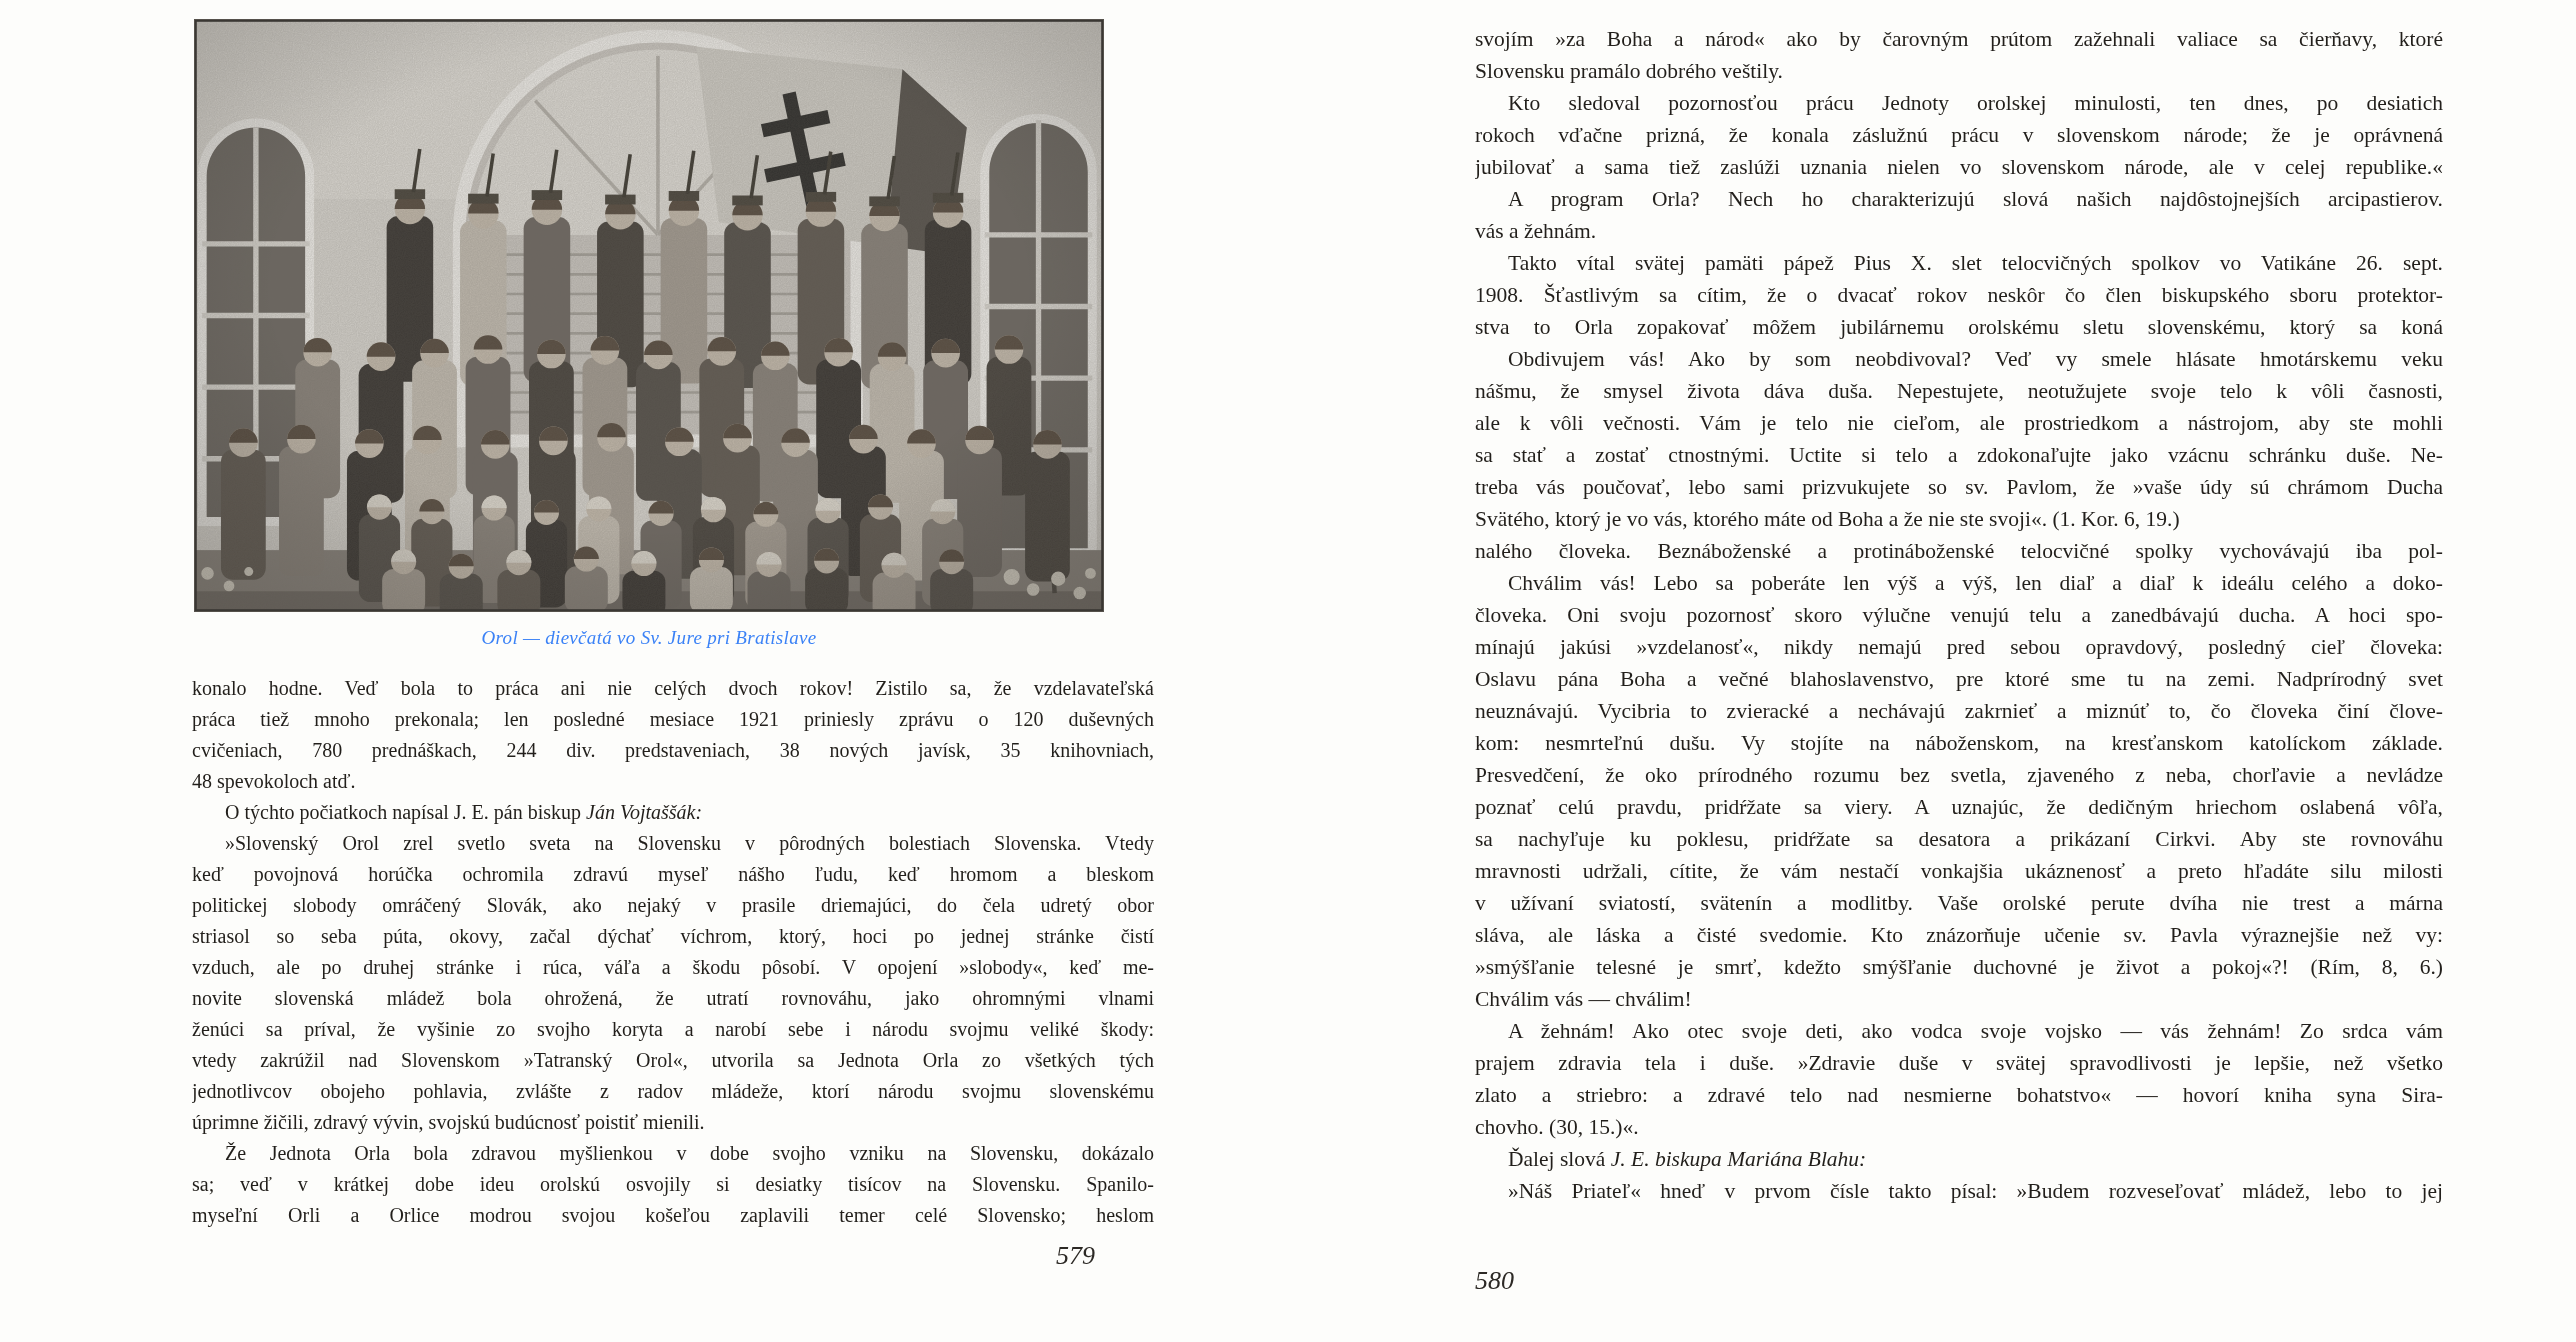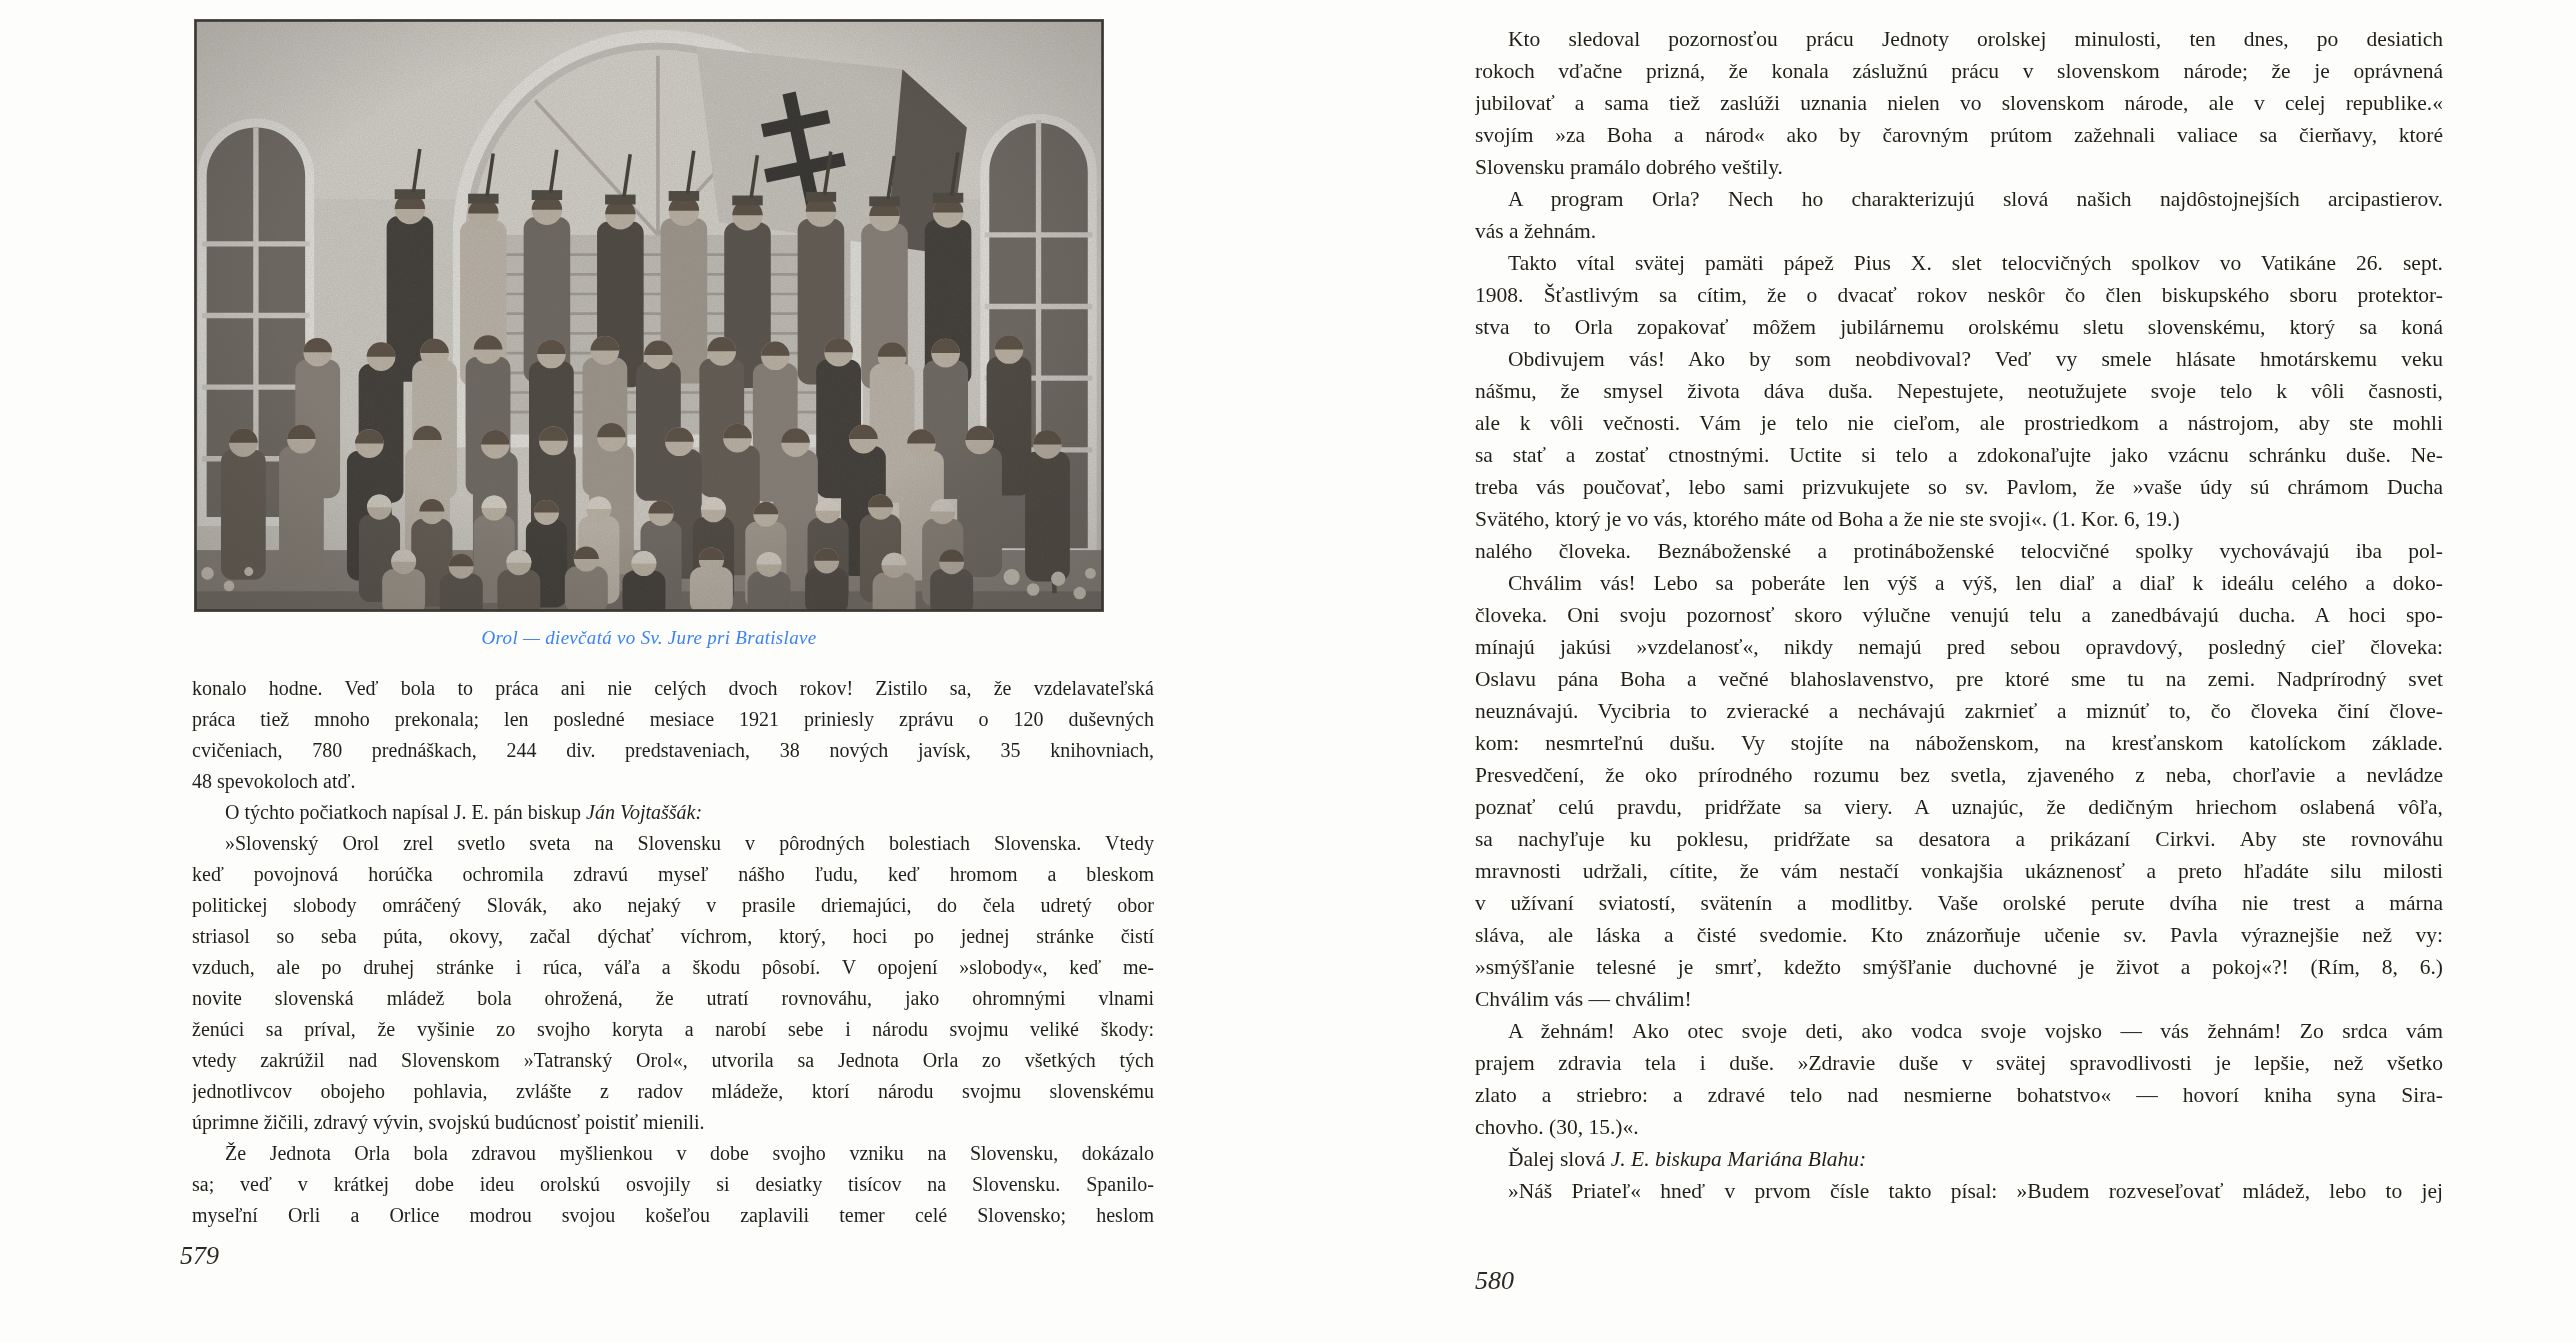--- a/index.html
+++ b/index.html
@@ -28,21 +28,21 @@
     overflow:hidden;white-space:normal;
   }
   .left-text .line{height:31px;line-height:31px;}
   .right-text .line{height:32px;line-height:32px;}
   .line.last{text-align-last:left;}
   .line.indent{text-indent:33px;}
   .it{font-style:italic;}
   .page-number{
     position:absolute;font-style:italic;font-size:26px;color:#2c2925;
   }
-  .page-number.pn-left{left:180px;top:1241px;width:962px;padding-right:59px;box-sizing:border-box;}
+  .page-number.pn-left{left:192px;top:1241px;width:962px;text-align:right;padding-right:59px;box-sizing:border-box;}
   .page-number.pn-right{left:1475px;top:1266px;text-align:center;}
 </style>
 </head>
 <body>
 
 <div class="photo-frame">
   <svg viewBox="0 0 1014 660" xmlns="http://www.w3.org/2000/svg" role="img" aria-label="Black-and-white group photograph: rows of Orol girls posing before a building with arched windows; uniformed members with feathered caps hold a flag with a double-cross emblem in the back row; youngest girls sit on the ground in front.">
     <defs>
       <radialGradient id="vg" cx="50%" cy="45%" r="75%">
         <stop offset="55%" stop-color="rgba(0,0,0,0)"></stop>
@@ -460,27 +460,27 @@
       <div class="line indent"><span>Že Jednota Orla bola zdravou myšlienkou v dobe svojho vzniku na Slovensku, dokázalo</span></div>
       <div class="line"><span>sa; veď v krátkej dobe ideu orolskú osvojily si desiatky tisícov na Slovensku. Spanilo-</span></div>
       <div class="line"><span>myseľní Orli a Orlice modrou svojou košeľou zaplavili temer celé Slovensko; heslom</span></div>
     </div>
   </div>
 
 <div class="page-number pn-left">579</div>
 
 <div class="page-text right-text">
     <div class="para">
+      <div class="line"><span>svojím »za Boha a národ« ako by čarovným prútom zažehnali valiace sa čierňavy, ktoré</span></div>
+      <div class="line last"><span>Slovensku pramálo dobrého veštily.</span></div>
+    </div>
+    <div class="para">
       <div class="line indent"><span>Kto sledoval pozornosťou prácu Jednoty orolskej minulosti, ten dnes, po desiatich</span></div>
       <div class="line"><span>rokoch vďačne prizná, že konala záslužnú prácu v slovenskom národe; že je oprávnená</span></div>
       <div class="line"><span>jubilovať a sama tiež zaslúži uznania nielen vo slovenskom národe, ale v celej republike.«</span></div>
-    </div>
-    <div class="para">
-      <div class="line"><span>svojím »za Boha a národ« ako by čarovným prútom zažehnali valiace sa čierňavy, ktoré</span></div>
-      <div class="line last"><span>Slovensku pramálo dobrého veštily.</span></div>
     </div>
     <div class="para">
       <div class="line indent"><span>A program Orla? Nech ho charakterizujú slová našich najdôstojnejších arcipastierov.</span></div>
       <div class="line last"><span>vás a žehnám.</span></div>
     </div>
     <div class="para">
       <div class="line indent"><span>Takto vítal svätej pamäti pápež Pius X. slet telocvičných spolkov vo Vatikáne 26. sept.</span></div>
       <div class="line"><span>1908. Šťastlivým sa cítim, že o dvacať rokov neskôr čo člen biskupského sboru protektor-</span></div>
       <div class="line"><span>stva to Orla zopakovať môžem jubilárnemu orolskému sletu slovenskému, ktorý sa koná</span></div>
     </div>

